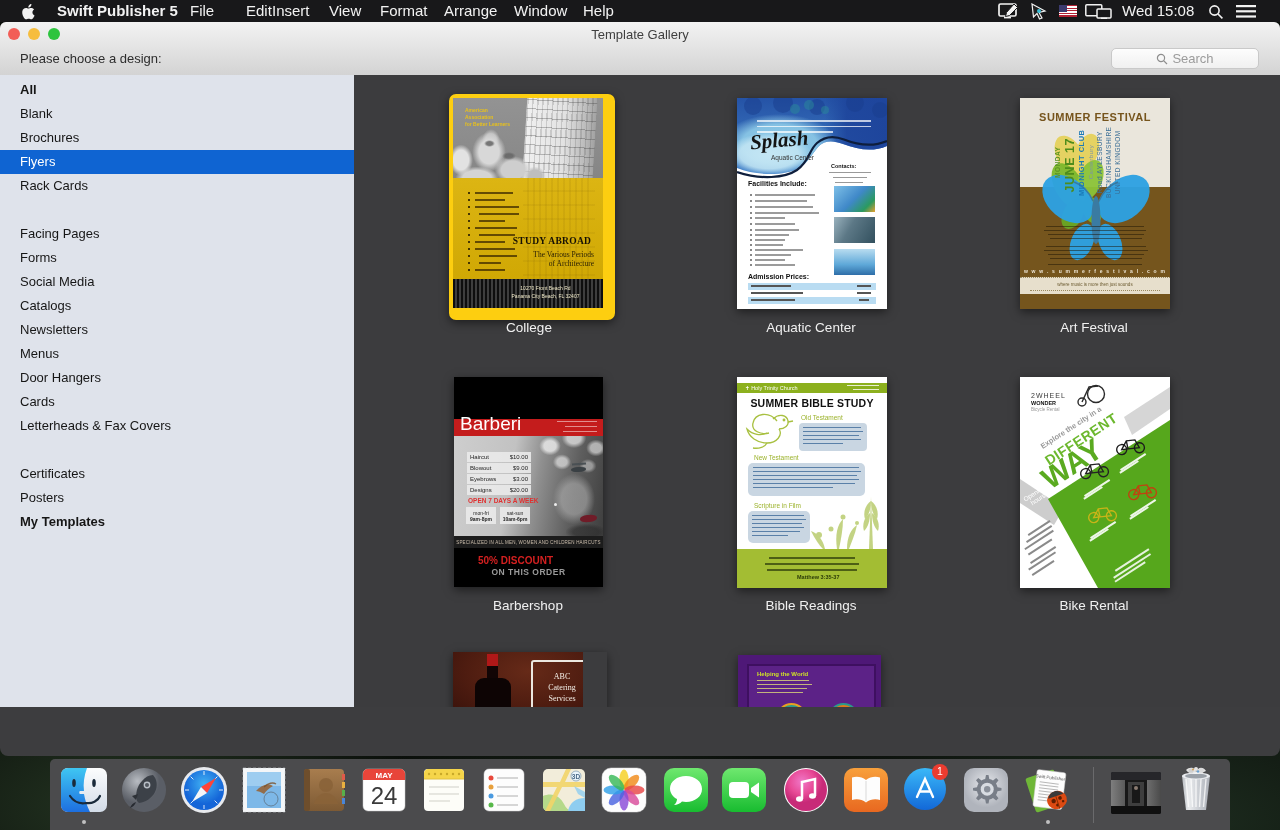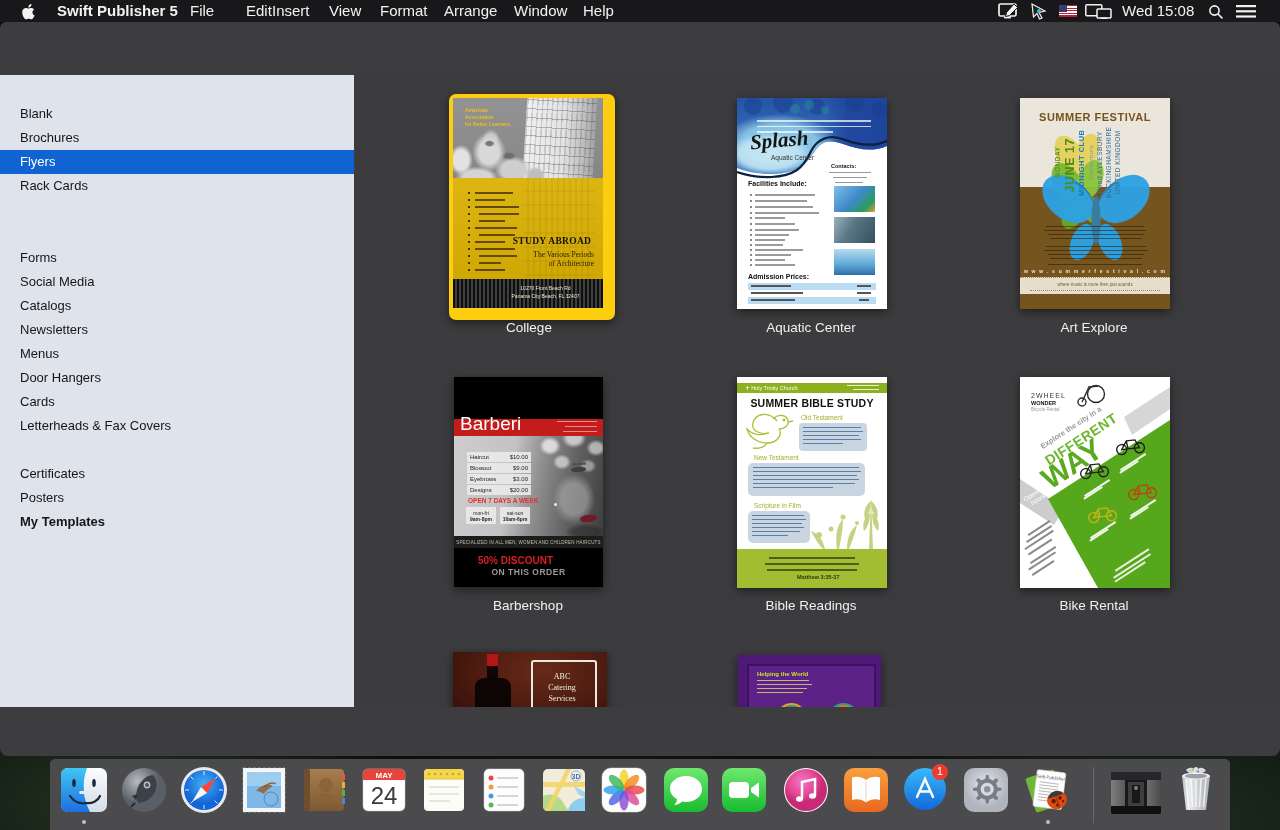--- a/index.html
+++ b/index.html
@@ -61,26 +61,39 @@
       <circle cx="6.5" cy="6.5" r="4.6" fill="none" stroke="#f2f2f2" stroke-width="1.6"></circle>
       <line x1="10" y1="10" x2="14.4" y2="14.4" stroke="#f2f2f2" stroke-width="1.6"></line>
     </svg>
     <svg style="position:absolute;left:1236px;top:4px" width="20" height="15" viewBox="0 0 20 15">
       <rect x="0" y="1" width="20" height="2.2" fill="#f2f2f2"></rect>
       <rect x="0" y="6.2" width="20" height="2.2" fill="#f2f2f2"></rect>
       <rect x="0" y="11.4" width="20" height="2.2" fill="#f2f2f2"></rect>
     </svg>
   </div>
 <div class="abs" id="window">
+  <div class="abs" id="header">
+    <div class="tl" style="left:8px;background:#f25e57;"></div>
+    <div class="tl" style="left:28px;background:#f6bd3e;"></div>
+    <div class="tl" style="left:48px;background:#2dc43e;"></div>
+    <div id="wtitle">Template Gallery</div>
+    <div id="choosetext">Please choose a design:</div>
+    <div id="searchbox"><svg style="vertical-align:-2px;margin-right:4px;" width="12" height="12" viewBox="0 0 12 12">
+          <circle cx="5" cy="5" r="3.6" fill="none" stroke="#8e8e8e" stroke-width="1.2"></circle>
+          <line x1="7.6" y1="7.6" x2="11" y2="11" stroke="#8e8e8e" stroke-width="1.2"></line>
+        </svg>Search</div>
+  </div>
   <div class="abs" id="content">
     <div class="abs" id="sidebar">
+        <div class="sbi" style="top:2.5px;font-weight:bold;">All</div>
         <div class="sbi" style="top:26.5px;">Blank</div>
         <div class="sbi" style="top:50.5px;">Brochures</div>
         <div class="sbi sel" style="top:74.5px;">Flyers</div>
         <div class="sbi" style="top:98.5px;">Rack Cards</div>
+        <div class="sbi" style="top:146.5px;">Facing Pages</div>
         <div class="sbi" style="top:170.5px;">Forms</div>
         <div class="sbi" style="top:194.5px;">Social Media</div>
         <div class="sbi" style="top:218.5px;">Catalogs</div>
         <div class="sbi" style="top:242.5px;">Newsletters</div>
         <div class="sbi" style="top:290.5px;">Door Hangers</div>
         <div class="sbi" style="top:266.5px;">Menus</div>
         <div class="sbi" style="top:314.5px;">Cards</div>
         <div class="sbi" style="top:338.5px;">Letterheads &amp; Fax Covers</div>
         <div class="sbi" style="top:386.5px;">Certificates</div>
         <div class="sbi" style="top:410.5px;">Posters</div>
@@ -271,21 +284,21 @@
           <i style="position:absolute;left:28px;top:166px;width:94px;height:1.2px;background:rgba(28,20,4,.5);"></i>
           <div style="position:absolute;left:0;top:170px;width:150px;text-align:center;font-size:5px;font-weight:bold;letter-spacing:1.2px;color:#ece4d2;white-space:nowrap;">w w w . s u m m e r f e s t i v a l . c o m</div>
           <div style="position:absolute;left:0;top:179px;width:150px;height:17px;background:#e7dfcc;border-top:1px dotted #9a8a60;box-sizing:border-box;">
             <div style="position:absolute;left:0;top:4px;width:150px;text-align:center;font-size:4.5px;color:#6a5a30;">where music is more then just sounds</div>
             <div style="position:absolute;left:10px;top:12px;width:130px;border-top:1px dotted #9a8a60;"></div>
           </div>
           <div style="position:absolute;left:0;top:196px;width:150px;height:15px;background:#75551d;"></div>
         </div>
         <div class="tlabel" style="left:95px;top:245px;">College</div>
         <div class="tlabel" style="left:377px;top:245px;">Aquatic Center</div>
-        <div class="tlabel" style="left:660px;top:245px;">Art Explore</div>
+        <div class="tlabel" style="left:660px;top:245px;">Art Festival</div>
         <div class="thumb" style="left:100px;top:302px;width:149px;height:210px;overflow:hidden;">
           <div style="position:absolute;left:0;top:0;width:149px;height:210px;background:#000;"></div>
           <div style="position:absolute;left:0;top:42px;width:149px;height:17px;background:#c41c1c;"></div>
           <div style="position:absolute;left:6px;top:36px;font-size:19px;color:#fff;font-weight:500;">Barberi</div>
           <i style="position:absolute;left:103px;top:44px;width:40px;height:1.3px;background:rgba(255,255,255,.5);"></i>
           <i style="position:absolute;left:111px;top:49px;width:32px;height:1.3px;background:rgba(255,255,255,.5);"></i>
           <i style="position:absolute;left:109px;top:54px;width:34px;height:1.3px;background:rgba(255,255,255,.5);"></i>
           <div style="position:absolute;left:0;top:59px;width:149px;height:100px;background:linear-gradient(100deg,#cecece 0%,#c2c2c2 38%,#909090 55%,#5e5e5e 78%,#3e3e3e 100%);overflow:hidden;">
             <div style="position:absolute;left:80px;top:-12px;width:80px;height:100px;background:radial-gradient(15px 13px at 16px 22px,rgba(232,232,232,.85) 0 40%,rgba(232,232,232,0) 72%),radial-gradient(17px 14px at 40px 14px,rgba(222,222,222,.8) 0 40%,rgba(222,222,222,0) 72%),radial-gradient(14px 12px at 62px 24px,rgba(210,210,210,.75) 0 38%,rgba(210,210,210,0) 70%),radial-gradient(13px 11px at 28px 38px,rgba(225,225,225,.7) 0 38%,rgba(225,225,225,0) 70%),radial-gradient(12px 10px at 54px 42px,rgba(200,200,200,.6) 0 36%,rgba(200,200,200,0) 70%);"></div>
             <div style="position:absolute;left:88px;top:25px;width:62px;height:75px;background:radial-gradient(28px 34px at 32px 38px,rgba(180,180,180,.55) 0 45%,rgba(180,180,180,0) 75%);"></div>
@@ -450,21 +463,21 @@
           <i style="position:absolute;left:6px;top:183px;width:32px;height:1.6px;background:#8a8a8a;transform:rotate(-33deg);"></i>
           <i style="position:absolute;left:10px;top:190px;width:26px;height:1.6px;background:#8a8a8a;transform:rotate(-33deg);"></i>
           <i style="position:absolute;left:92px;top:182px;width:40px;height:1.6px;background:rgba(255,255,255,.85);transform:rotate(-33deg);"></i>
           <i style="position:absolute;left:90px;top:188px;width:44px;height:1.6px;background:rgba(255,255,255,.85);transform:rotate(-33deg);"></i>
           <i style="position:absolute;left:92px;top:194px;width:36px;height:1.6px;background:rgba(255,255,255,.85);transform:rotate(-33deg);"></i>
         </div>
         <div class="tlabel" style="left:94px;top:523px;">Barbershop</div>
         <div class="tlabel" style="left:377px;top:523px;">Bible Readings</div>
         <div class="tlabel" style="left:660px;top:523px;">Bike Rental</div>
         <div class="thumb" style="left:99px;top:577px;width:154px;height:60px;overflow:hidden;">
-          <div style="position:absolute;left:0;top:0;width:154px;height:60px;background:radial-gradient(115px 65px at 58% 32%,#662a18 0%,#4e1c10 55%,#35100a 100%);overflow:hidden;">
+          <div style="position:absolute;left:0;top:0;width:130px;height:60px;background:radial-gradient(115px 65px at 58% 32%,#662a18 0%,#4e1c10 55%,#35100a 100%);overflow:hidden;">
             <div style="position:absolute;left:34px;top:2px;width:11px;height:30px;background:#120505;"></div>
             <div style="position:absolute;left:34px;top:2px;width:11px;height:12px;background:#b01818;"></div>
             <div style="position:absolute;left:22px;top:26px;width:36px;height:40px;border-radius:9px 9px 0 0;background:#0d0404;"></div>
             <div style="position:absolute;left:78px;top:8px;width:62px;height:60px;border:2.5px solid #ece8e0;border-radius:3px;"></div>
             <div style="position:absolute;left:80px;top:19px;width:58px;text-align:center;font-family:'Liberation Serif',serif;font-size:8px;line-height:11px;color:#f4f0e8;">ABC<br>Catering<br>Services</div>
           </div>
         </div>
         <div class="thumb" style="left:384px;top:580px;width:143px;height:55px;overflow:hidden;">
           <div style="position:absolute;left:0;top:0;width:143px;height:55px;background:#4e1877;overflow:hidden;">
             <div style="position:absolute;left:9px;top:9px;width:125px;height:60px;background:#5c2287;border:2px solid #3e1060;"></div>

